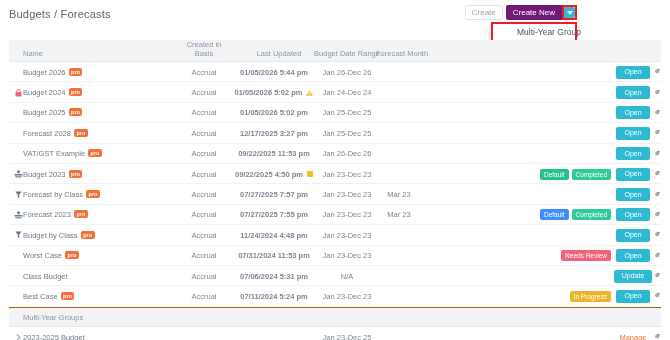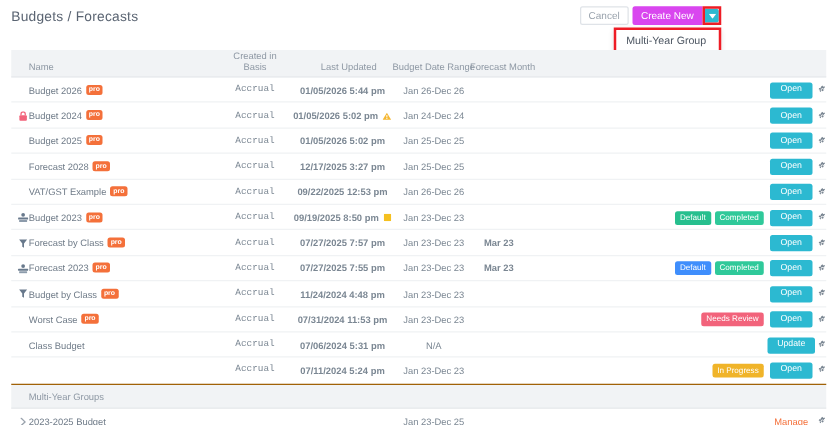--- a/index.html
+++ b/index.html
@@ -17,21 +17,21 @@
     font-size: 11px; color: #5a6472; letter-spacing: .2px;
   }
   .topbtns { position: absolute; right: 7px; top: 5px; display: flex; align-items: stretch; height: 15px; }
   .btn-cancel {
     font-size: 8px; color: #9aa3ad; background: #fff;
     border: 1px solid #dfe3e8; border-radius: 2px;
     padding: 0 6px; line-height: 13px; height: 15px;
     margin-right: 3px; cursor: pointer; white-space: nowrap;
   }
   .btn-createnew {
-    font-size: 8px; color: #fff; background: #d946ef;
+    font-size: 8px; color: #fff; background: #701a75;
     border: none; border-radius: 2px 0 0 2px;
     padding: 0 7px; line-height: 15px; height: 15px;
     cursor: pointer; white-space: nowrap;
   }
   .btn-caret-wrap {
     position: relative; width: 15px; height: 15px;
   }
   .btn-caret {
     width: 11px; height: 11px; margin: 2px 0 0 2px;
     background: #2cb9d1; border-radius: 0 2px 2px 0;
@@ -46,21 +46,21 @@
 
   
   .dropdown {
     position: absolute; right: 7px; top: 22px;
     width: 86px; height: 20px;
     background: #fff; border: 2px solid #ee1c25;
     box-shadow: 0 2px 5px rgba(0,0,0,.16);
     display: flex; align-items: center;
   }
   .dropdown-item {
-    font-size: 8.5px; color: #4c5561; padding-left: 8px; cursor: pointer;
+    font-size: 8.5px; color: #4c5561; padding-left: 24px; cursor: pointer;
     white-space: nowrap;
   }
 
   
   .table { position: absolute; left: 9px; top: 40px; width: 652px; }
   .thead {
     background: #f1f3f5; height: 22px; position: relative;
     border-bottom: 1px solid #e6e9ec;
   }
   .th {
@@ -79,24 +79,24 @@
     position: relative; height: 20.4px;
     border-bottom: 1px solid #f0f2f4;
   }
   .row:last-child { border-bottom: none; }
 
   .cell { position: absolute; top: 0; height: 20.4px; display: flex; align-items: center;
           font-size: 7.5px; color: #7b8793; white-space: nowrap; }
 
   .c-icon   { left: 0px;   width: 18px; justify-content: center; }
   .c-name   { left: 14px; }
-  .c-basis  { left: 170px; width: 50px; justify-content: center; font-family: Liberation Mono, monospace; }
+  .c-basis  { left: 170px; width: 50px; justify-content: center; }
   .c-upd    { left: 217px; width: 96px; justify-content: center; font-weight: bold; }
   .c-range  { left: 293px; width: 90px; justify-content: center; }
-  .c-fm     { left: 367px; width: 46px; justify-content: center; font-weight: bold; }
+  .c-fm     { left: 367px; width: 46px; justify-content: center; }
   .c-dl     { left: 437px; width: 90px; margin-top: 46px; }
   .c-badges { left: 495px; width: 107px; justify-content: flex-end; gap: 3px; }
   .c-action { left: 606px; width: 36px; justify-content: center; }
   .c-gear   { left: 643px; width: 12px; justify-content: center; }
 
   .name-txt { color: #6f7b88; font-size: 7.5px; }
   .badge-pro {
     display: inline-block; margin-left: 3px;
     background: #f4703a; color: #fff;
     font-size: 5.5px; font-weight: bold;
@@ -135,21 +135,21 @@
   .dl-txt { color:#7b8793; font-size: 7.5px; }
 </style>
 </head>
 <body>
 
 <div class="page">
 
   <div class="page-title">Budgets / Forecasts</div>
 
   <div class="topbtns">
-    <button class="btn-cancel">Cancel</button>
+    <button class="btn-cancel">Create</button>
     <button class="btn-createnew">Create New</button>
     <div class="btn-caret-wrap">
       <div class="btn-caret">
         <svg width="6" height="4" viewBox="0 0 6 4">
             <path d="M0 0 L6 0 L3 4 Z" fill="#ffffff"></path>
           </svg>
       </div>
       <div class="hl-caret"></div>
     </div>
   </div>
@@ -283,21 +283,21 @@
           </div>
         </div>
         <div class="row">
           <div class="cell c-icon"></div>
           <div class="cell c-name">
             <span class="name-txt">VAT/GST Example</span>
             <span class="badge-pro">pro</span>
           </div>
           <div class="cell c-basis">Accrual</div>
           <div class="cell c-upd">
-            <span>09/22/2025 12:53 pm</span>
+            <span>09/22/2025 11:53 pm</span>
           </div>
           <div class="cell c-range">Jan 26-Dec 26</div>
           <div class="cell c-fm"></div>
           <div class="cell c-dl"></div>
           <div class="cell c-badges"></div>
           <div class="cell c-action">
             <button class="abtn">Open</button>
           </div>
           <div class="cell c-gear">
             <svg class="gear" width="8" height="8" viewBox="0 0 8 8">
@@ -314,21 +314,21 @@
               <rect x="0.5" y="4" width="8" height="1.6" rx="0.4" fill="#68798c"></rect>
               <rect x="1.3" y="6" width="6.4" height="1.5" rx="0.4" fill="#8c9bab"></rect>
             </svg>
           </div>
           <div class="cell c-name">
             <span class="name-txt">Budget 2023</span>
             <span class="badge-pro">pro</span>
           </div>
           <div class="cell c-basis">Accrual</div>
           <div class="cell c-upd">
-            <span>09/19/2025 8:50 pm</span>
+            <span>09/22/2025 4:50 pm</span>
             <span class="wicon"><svg width="6" height="6" viewBox="0 0 6 6">
                 <rect x="0" y="0" width="6" height="6" rx="1" fill="#f5c01f"></rect>
               </svg></span>
           </div>
           <div class="cell c-range">Jan 23-Dec 23</div>
           <div class="cell c-fm"></div>
           <div class="cell c-dl"></div>
           <div class="cell c-badges">
             <span class="sbadge sb-default-green">Default</span>
             <span class="sbadge sb-completed">Completed</span>
@@ -490,20 +490,24 @@
           <div class="cell c-gear">
             <svg class="gear" width="8" height="8" viewBox="0 0 8 8">
               <path d="M4 0.4l.55 1.0.97-.5.52.95-.9.62.25 1.05-1.04.2-.16 1.07-1.06-.17-.62.9-.86-.63.3-1.04-.99-.4.35-1.02 1.07.07.38-1.01z" fill="#7b8793"></path>
               <circle cx="4" cy="4" r="1.5" fill="#ffffff"></circle>
               <circle cx="4" cy="4" r="0.9" fill="#7b8793"></circle>
             </svg>
           </div>
         </div>
         <div class="row">
           <div class="cell c-icon"></div>
+          <div class="cell c-name">
+            <span class="name-txt">Best Case</span>
+            <span class="badge-pro">pro</span>
+          </div>
           <div class="cell c-basis">Accrual</div>
           <div class="cell c-upd">
             <span>07/11/2024 5:24 pm</span>
           </div>
           <div class="cell c-range">Jan 23-Dec 23</div>
           <div class="cell c-fm"></div>
           <div class="cell c-dl"></div>
           <div class="cell c-badges">
             <span class="sbadge sb-inprogress">In Progress</span>
           </div>

